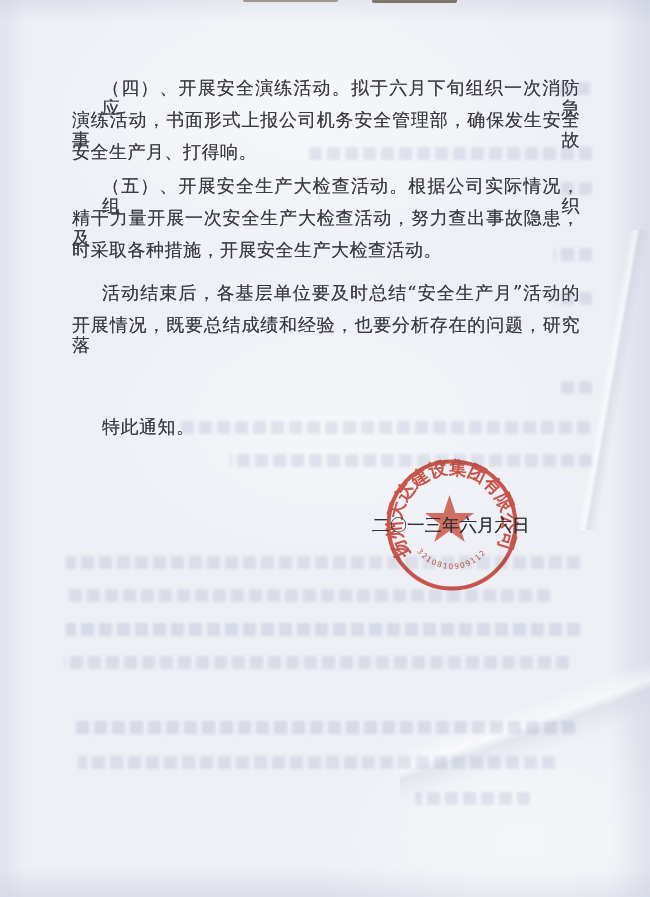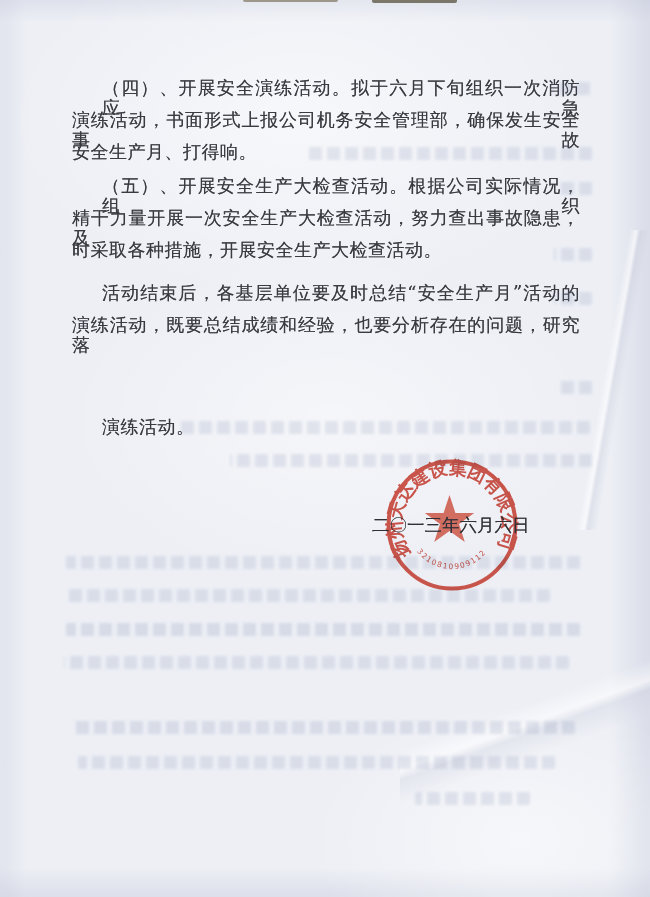--- a/index.html
+++ b/index.html
@@ -91,22 +91,22 @@
   <div class="bleed" style="left:78px;top:756px;width:477px"></div>
   <div class="bleed" style="left:415px;top:792px;width:115px"></div>
 
   <div class="tline j" style="left:102px;top:78px;width:478px">（四）、开展安全演练活动。拟于六月下旬组织一次消防应急</div>
   <div class="tline j" style="left:72px;top:110px;width:508px">演练活动，书面形式上报公司机务安全管理部，确保发生安全事故</div>
   <div class="tline" style="left:72px;top:142px">安全生产月、打得响。</div>
   <div class="tline j" style="left:72px;top:208px;width:508px">精干力量开展一次安全生产大检查活动，努力查出事故隐患，及</div>
   <div class="tline j" style="left:102px;top:176px;width:478px">（五）、开展安全生产大检查活动。根据公司实际情况，组织</div>
   <div class="tline" style="left:72px;top:240px">时采取各种措施，开展安全生产大检查活动。</div>
   <div class="tline j" style="left:102px;top:283px;width:478px">活动结束后，各基层单位要及时总结“安全生产月”活动的</div>
-  <div class="tline j" style="left:72px;top:315px;width:508px">演练活动，既要总结成绩和经验，也要分析存在的问题，研究落</div>
-  <div class="tline" style="left:102px;top:417px">演练活动。</div>
+  <div class="tline j" style="left:72px;top:315px;width:508px">开展情况，既要总结成绩和经验，也要分析存在的问题，研究落</div>
+  <div class="tline" style="left:102px;top:417px">特此通知。</div>
 
   <svg class="seal" viewBox="0 0 134 134">
     <defs>
       <path id="arcCompany" d="M 25.2 96.3 A 51 51 0 1 1 108.8 96.3" fill="none"></path>
       <path id="arcNumber" d="M 29.7 90.3 A 44 44 0 0 0 104.3 90.3" fill="none"></path>
     </defs>
     <circle cx="67" cy="67" r="63.5" fill="none" stroke="#d44d3f" stroke-width="4"></circle>
     <polygon fill="#d8523f" fill-opacity="0.88" points="64.5,37 70.4,54.9 89.2,55 74,66.1 79.8,84 64.5,73 49.2,84 55,66.1 39.8,55 58.6,54.9"></polygon>
     <text font-size="19" fill="#d1493c" font-weight="bold" font-family="'DejaVu Serif','Liberation Serif',serif">
       <textPath href="#arcCompany" startOffset="0" textLength="215" lengthAdjust="spacingAndGlyphs">扬州天达建设集团有限公司</textPath>

